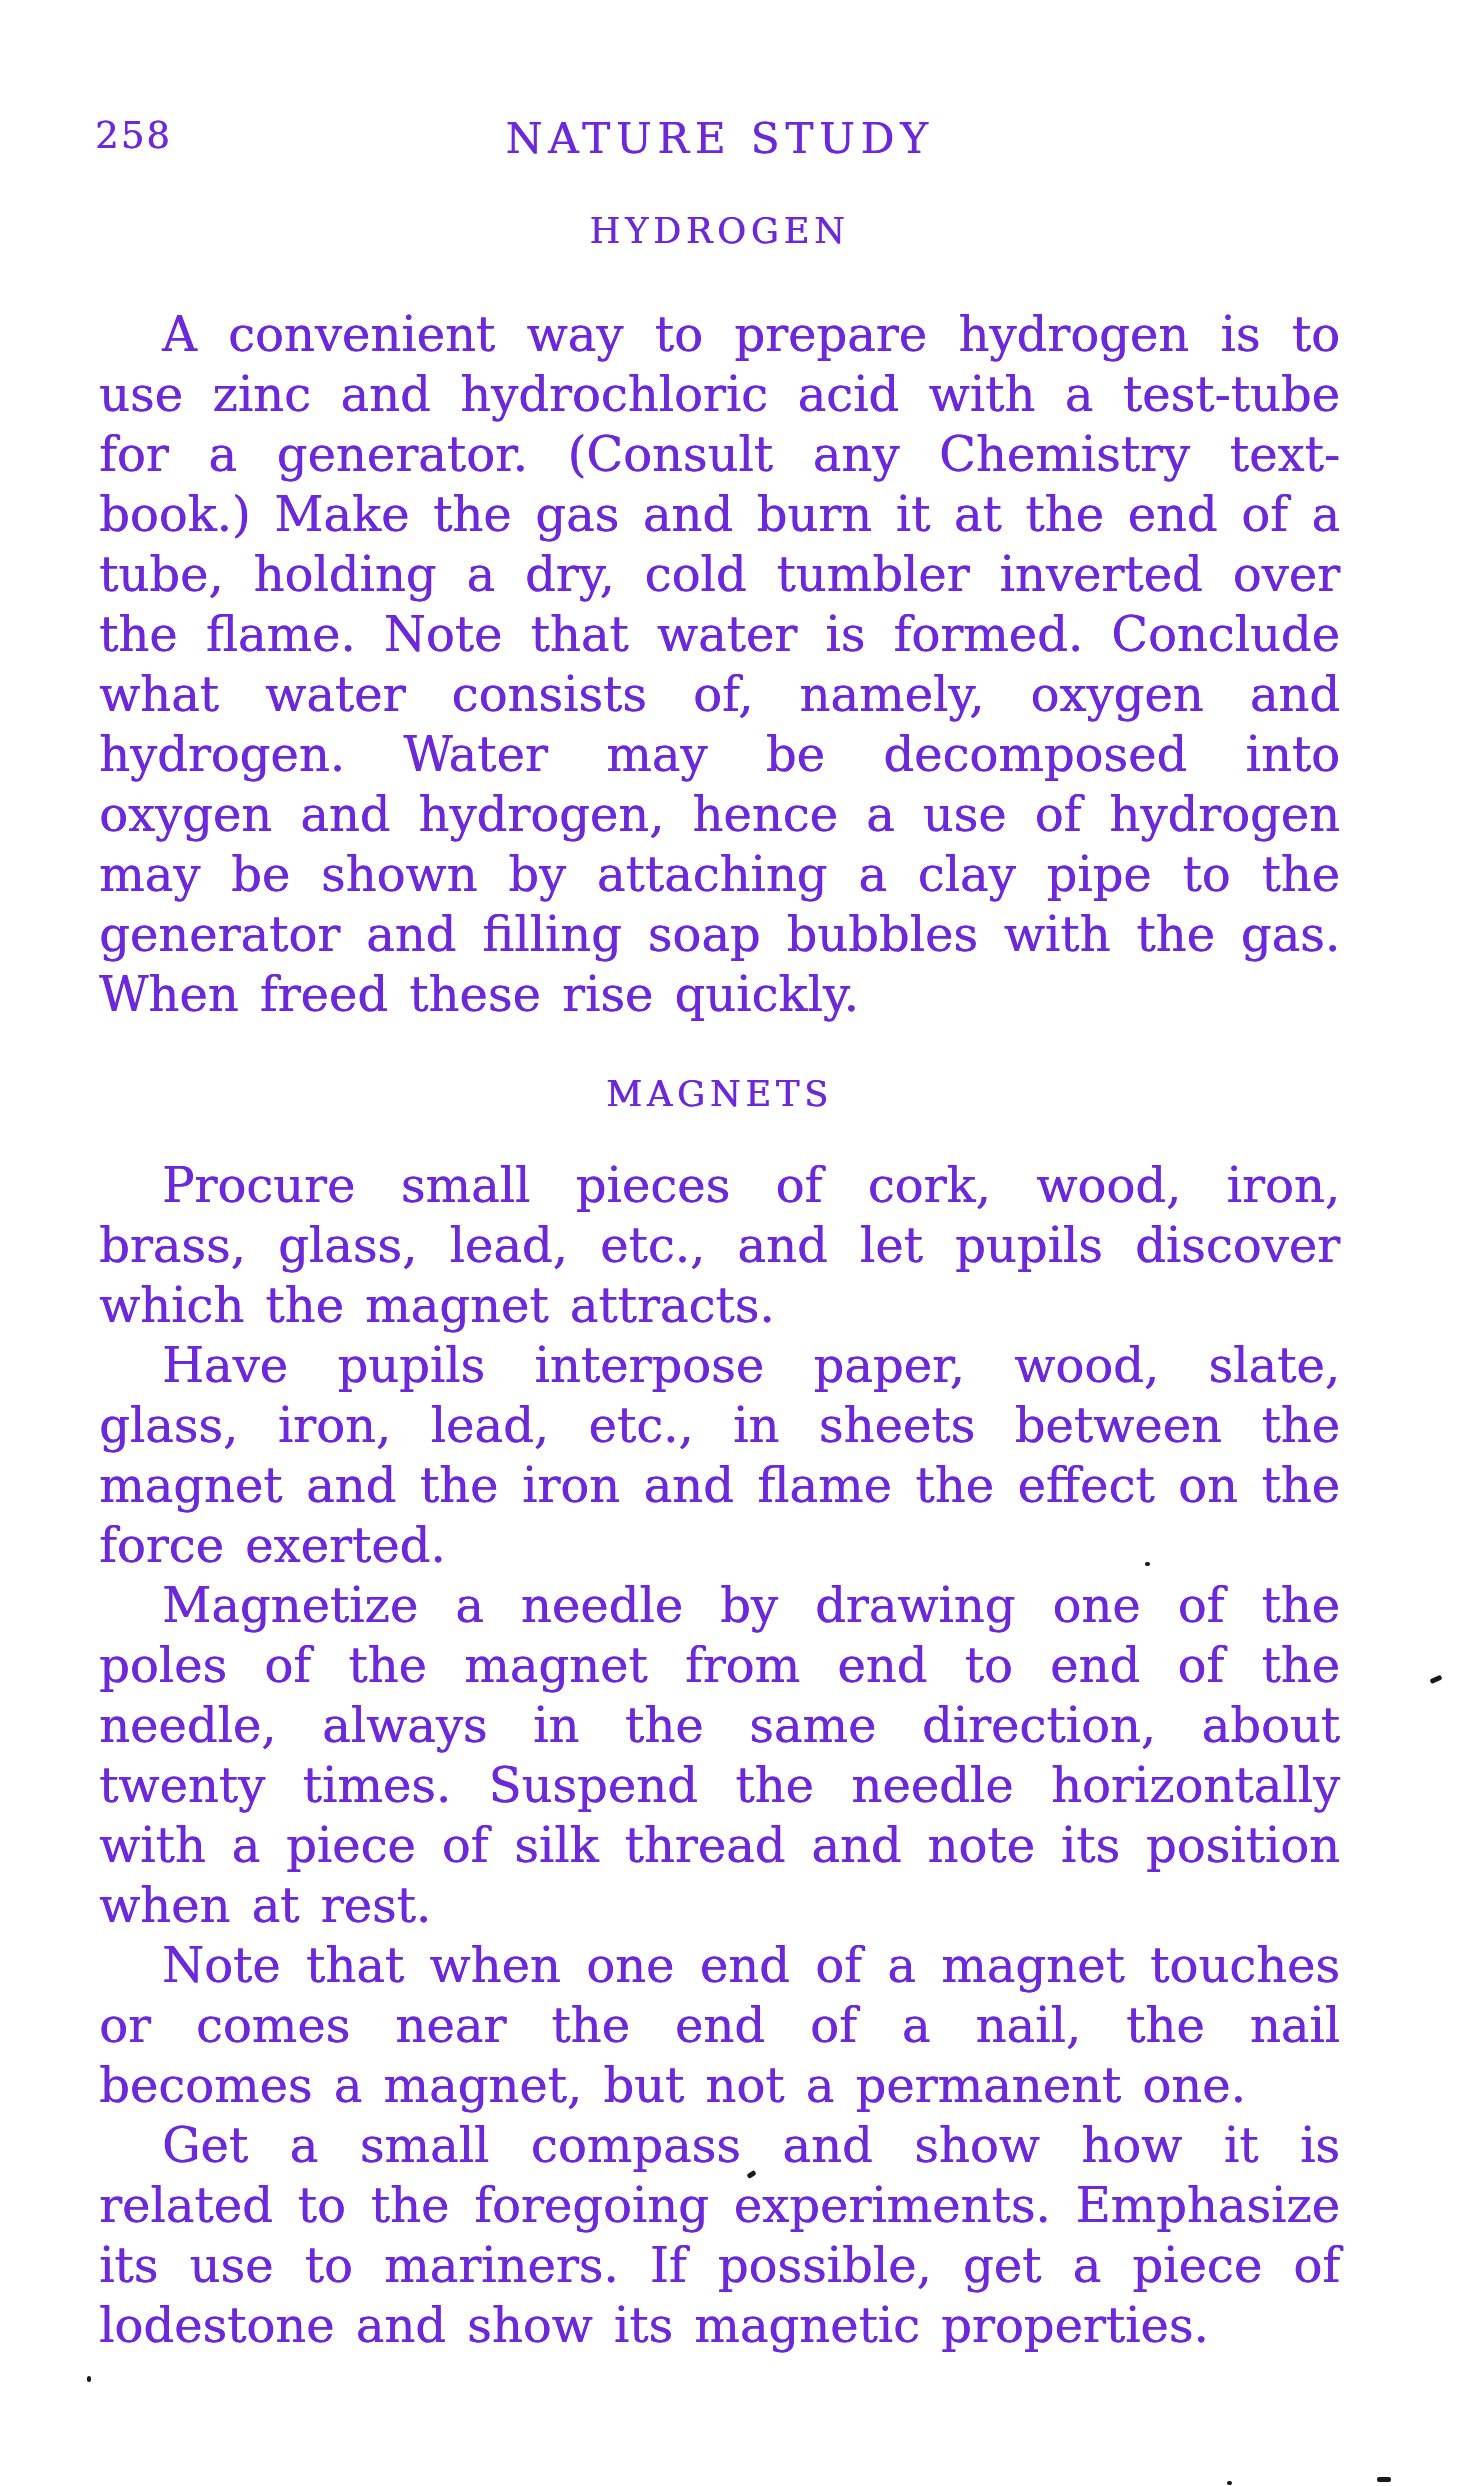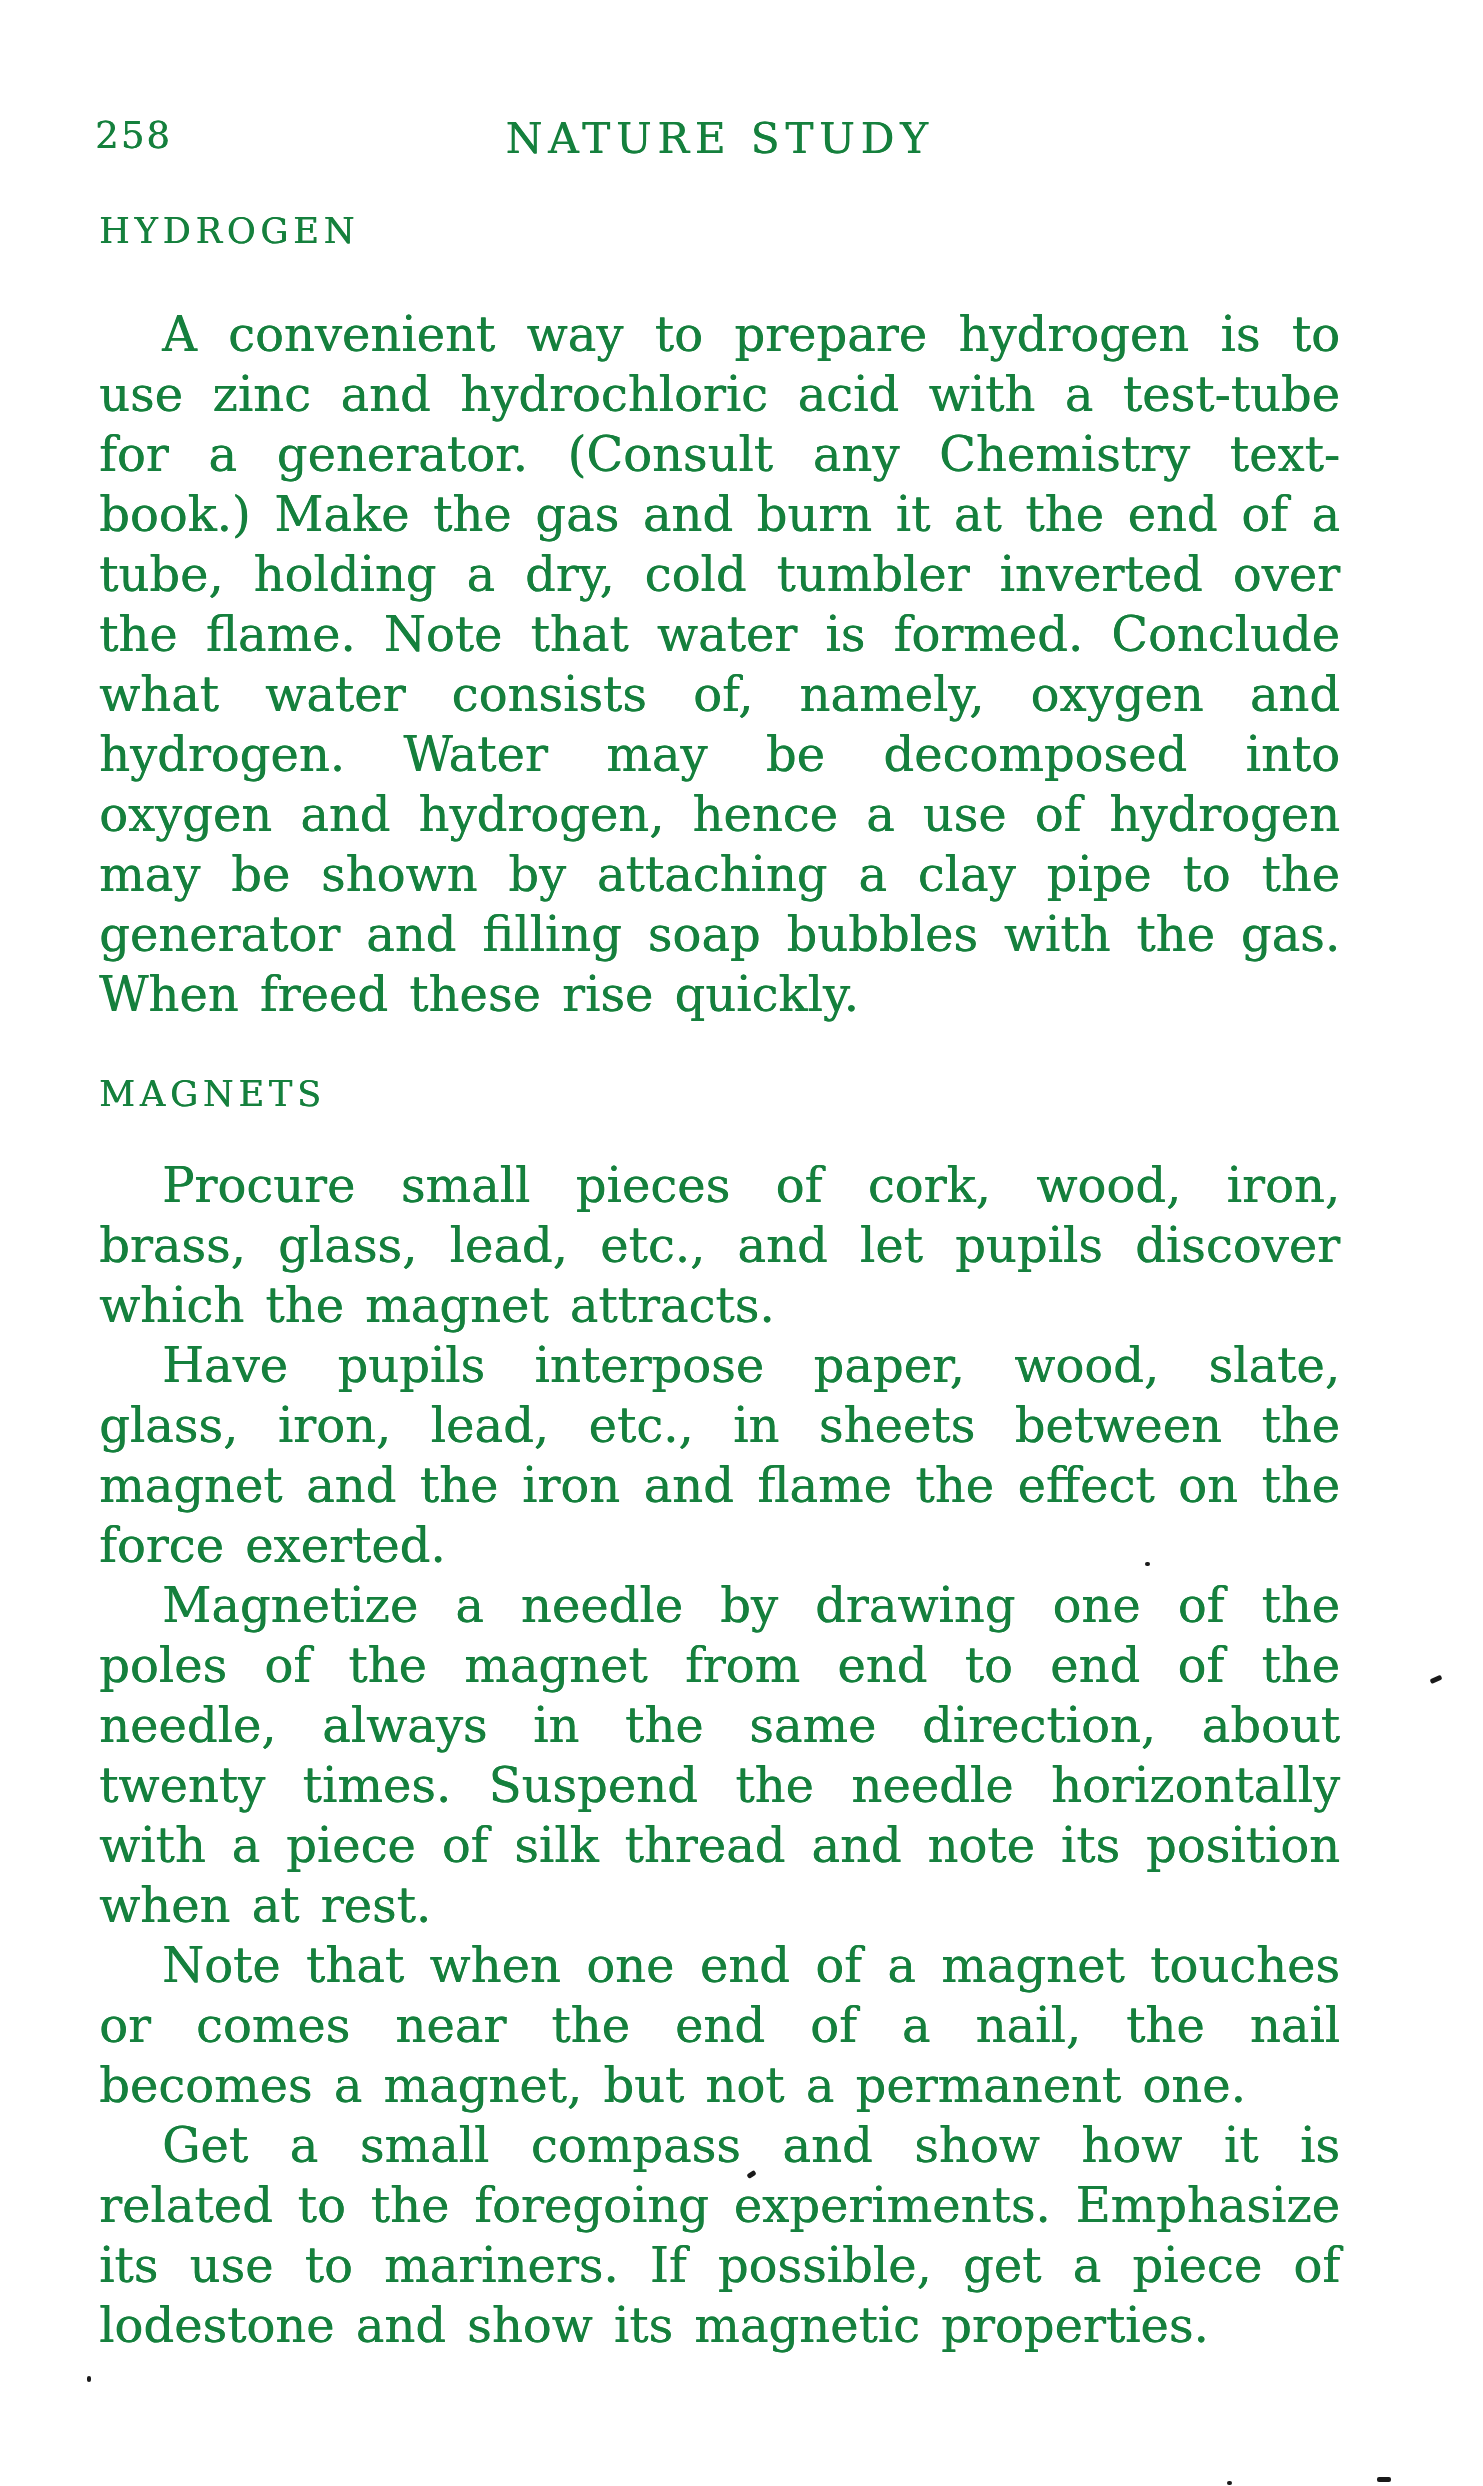--- a/index.html
+++ b/index.html
@@ -7,21 +7,21 @@
     padding: 0;
     background: #ffffff;
   }
   .page {
     position: relative;
     width: 1484px;
     height: 2486px;
     background: #ffffff;
     overflow: hidden;
     font-family: "DejaVu Serif", "Liberation Serif", serif;
-    color: #15803d;
+    color: #6d28d9;
   }
   .content {
     position: absolute;
     left: 99px;
     top: 0;
     width: 1241px;
   }
   .header-row {
     position: relative;
     margin-top: 114px;
@@ -35,21 +35,21 @@
     letter-spacing: 2px;
     text-shadow: 0.5px 0 0 currentColor;
   }
   .running-title {
     text-align: center;
     font-size: 42px;
     letter-spacing: 5.9px;
     text-shadow: 0.6px 0 0 currentColor;
   }
   .section-heading {
-    text-align: left;
+    text-align: center;
     font-size: 35px;
     letter-spacing: 4.9px;
     line-height: 43px;
     text-shadow: 0.6px 0 0 currentColor;
   }
   .heading-hydrogen { margin-top: 55px; }
   .heading-magnets  { margin-top: 49px; margin-bottom: 39px; }
   .body-copy p {
     margin: 0;
     font-size: 48px;

